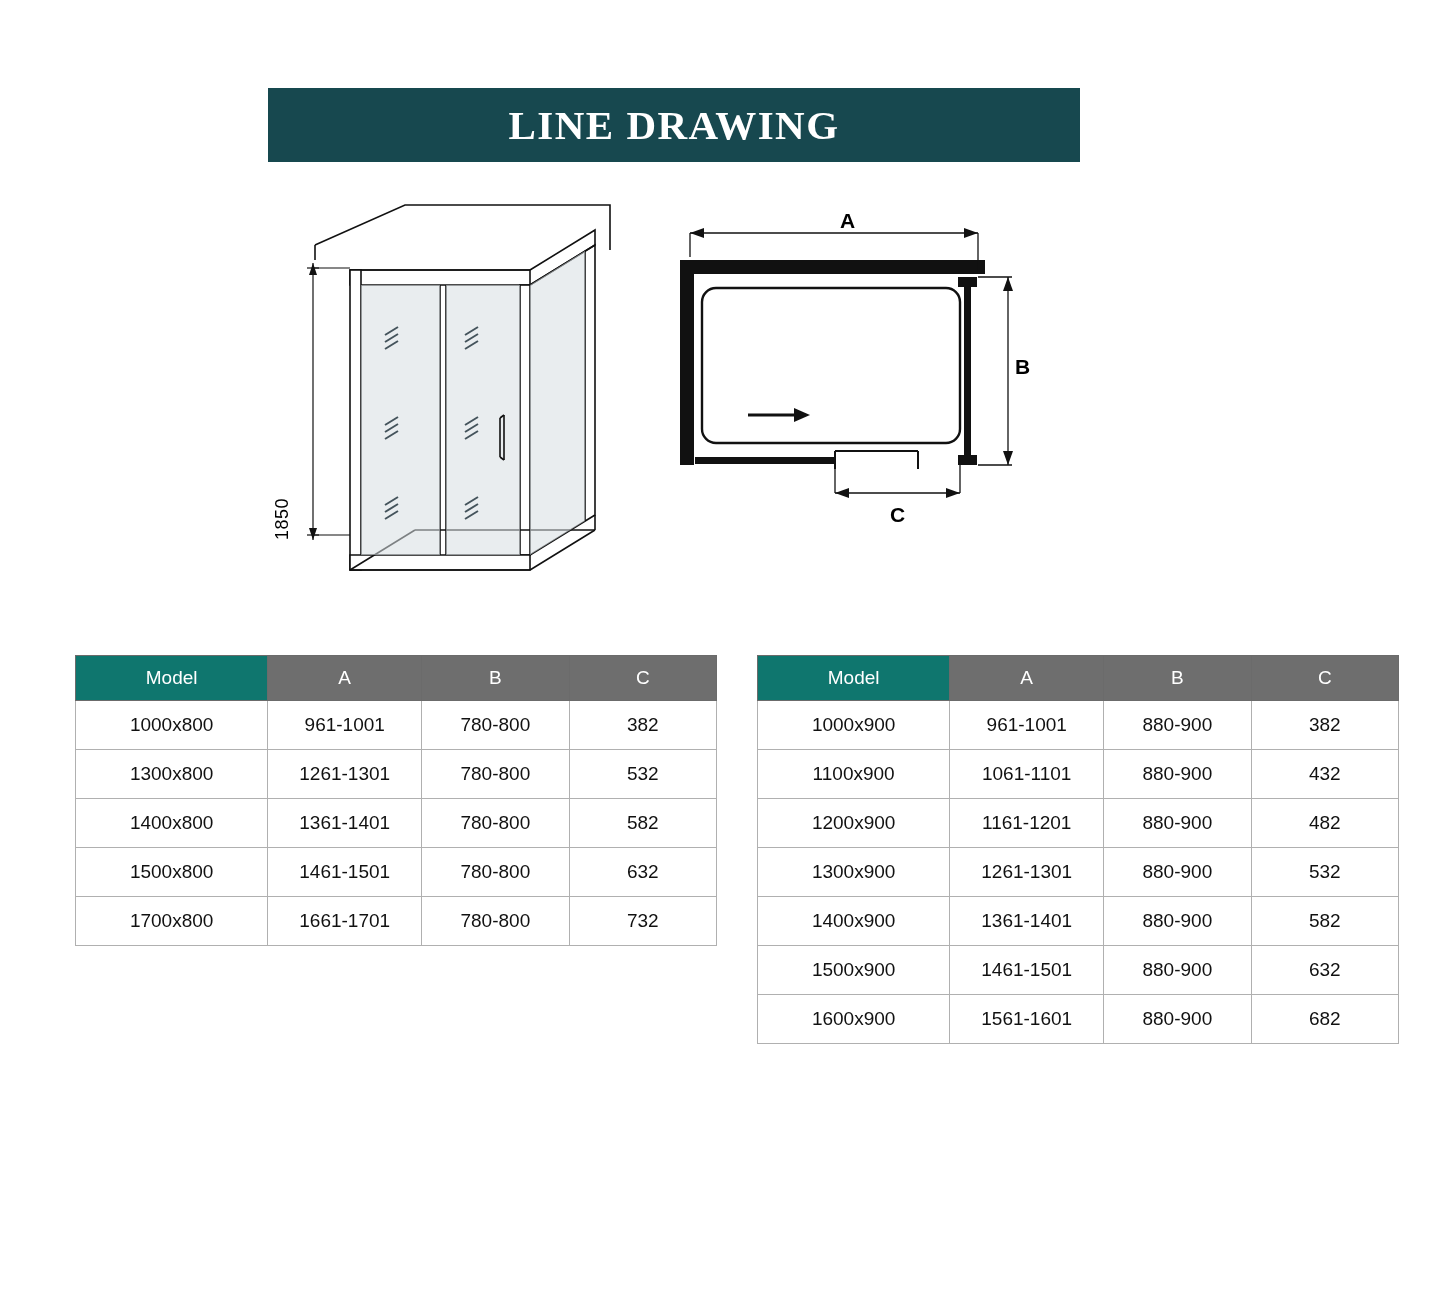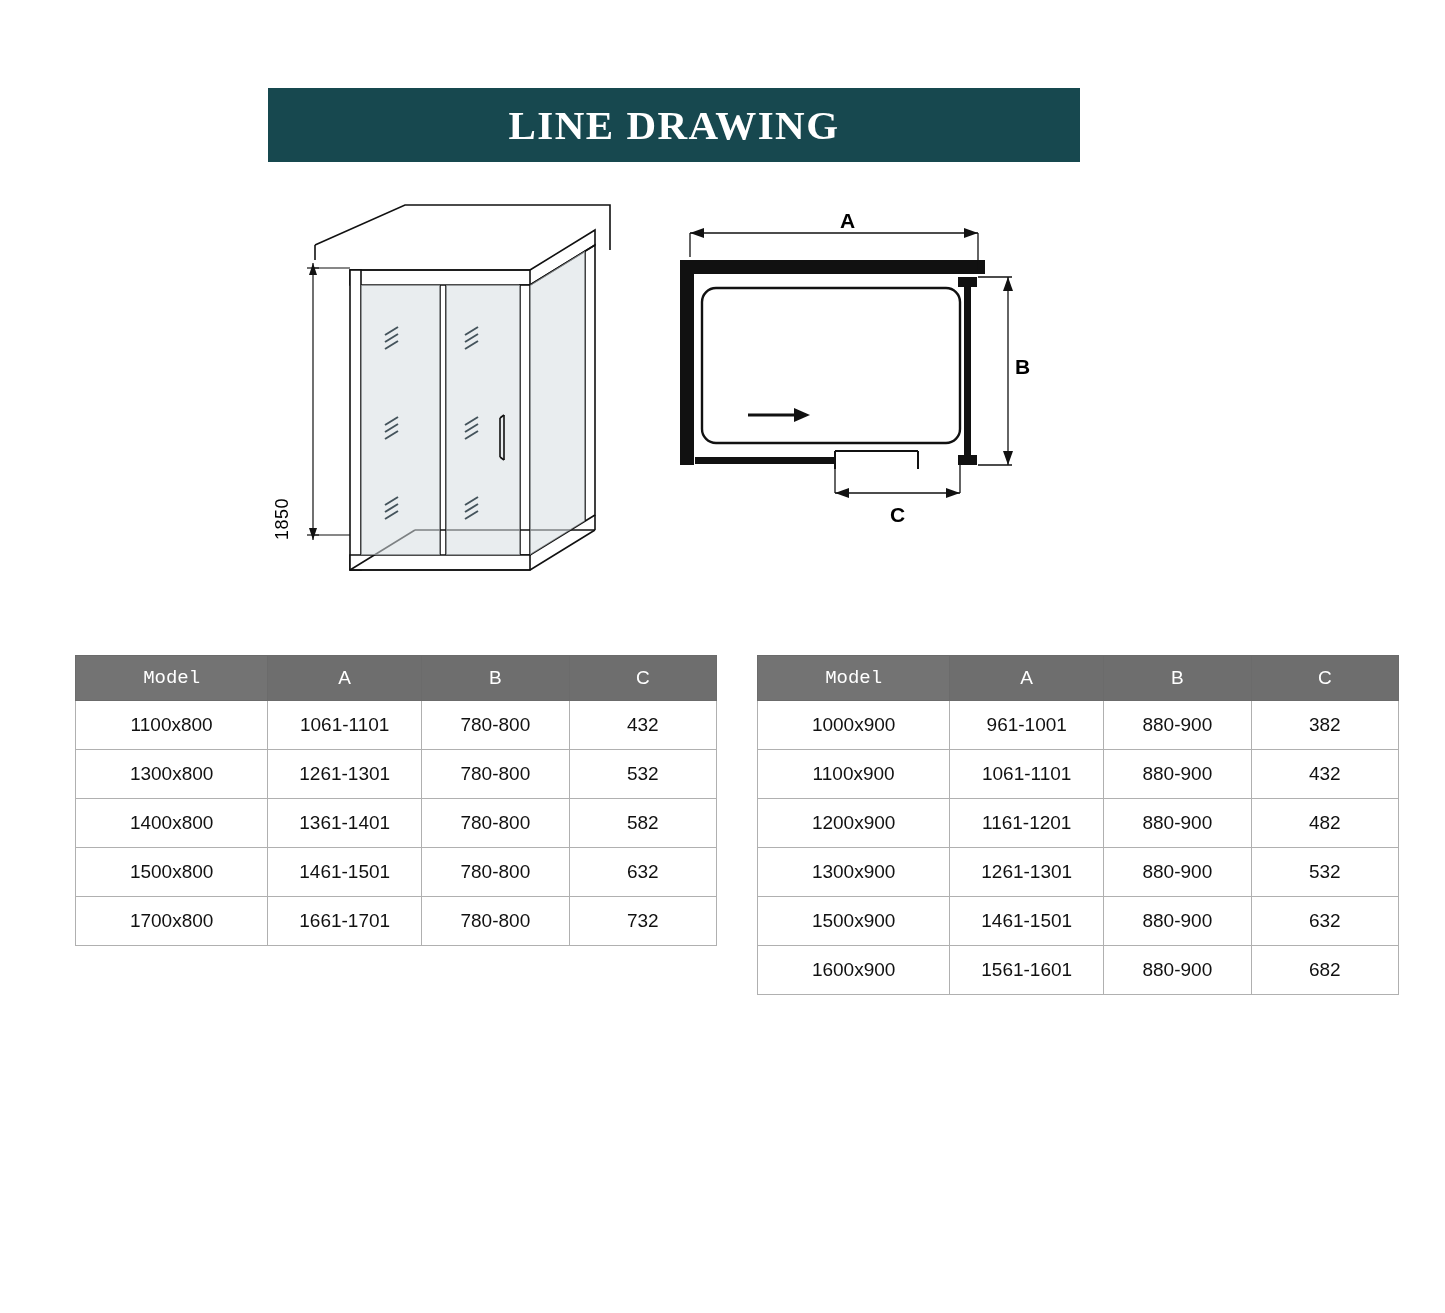--- a/index.html
+++ b/index.html
@@ -100,22 +100,21 @@
     font-family: "Liberation Sans", sans-serif;
   }
   table.spec thead th {
     color: #ffffff;
     font-weight: normal;
     font-size: 19px;
     height: 42px;
     border: 1px solid #6b6b6b;
   }
   table.spec thead th.model-h {
-    background: #737373;
-    font-family: Liberation Mono, monospace;
+    background: #0f766e;
   }
   table.spec thead th.dim-h {
     background: #6e6e6e;
   }
   table.spec col.c-model { width: 30%; }
   table.spec col.c-a     { width: 24%; }
   table.spec col.c-b     { width: 23%; }
   table.spec col.c-c     { width: 23%; }
   table.spec tbody td {
     background: #ffffff;
@@ -271,24 +270,24 @@
     <thead>
       <tr>
         <th class="model-h">Model</th>
         <th class="dim-h">A</th>
         <th class="dim-h">B</th>
         <th class="dim-h">C</th>
       </tr>
     </thead>
     <tbody>
       <tr>
-        <td>1100x800</td>
-        <td>1061-1101</td>
-        <td>780-800</td>
-        <td>432</td>
+        <td>1000x800</td>
+        <td>961-1001</td>
+        <td>780-800</td>
+        <td>382</td>
       </tr>
       <tr>
         <td>1300x800</td>
         <td>1261-1301</td>
         <td>780-800</td>
         <td>532</td>
       </tr>
       <tr>
         <td>1400x800</td>
         <td>1361-1401</td>
@@ -344,20 +343,26 @@
         <td>880-900</td>
         <td>482</td>
       </tr>
       <tr>
         <td>1300x900</td>
         <td>1261-1301</td>
         <td>880-900</td>
         <td>532</td>
       </tr>
       <tr>
+        <td>1400x900</td>
+        <td>1361-1401</td>
+        <td>880-900</td>
+        <td>582</td>
+      </tr>
+      <tr>
         <td>1500x900</td>
         <td>1461-1501</td>
         <td>880-900</td>
         <td>632</td>
       </tr>
       <tr>
         <td>1600x900</td>
         <td>1561-1601</td>
         <td>880-900</td>
         <td>682</td>

